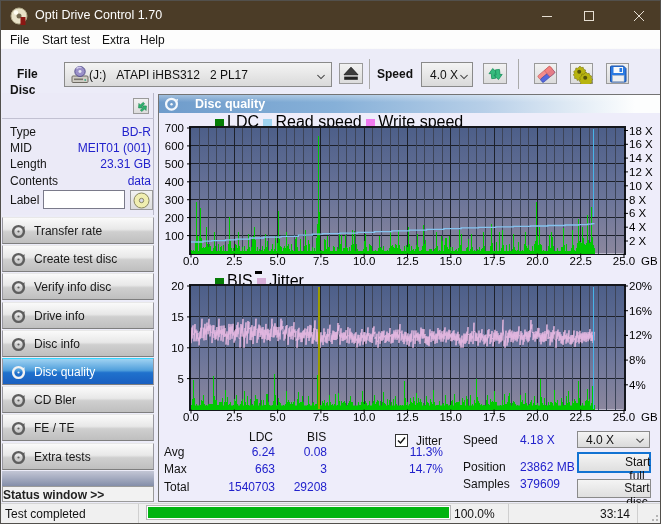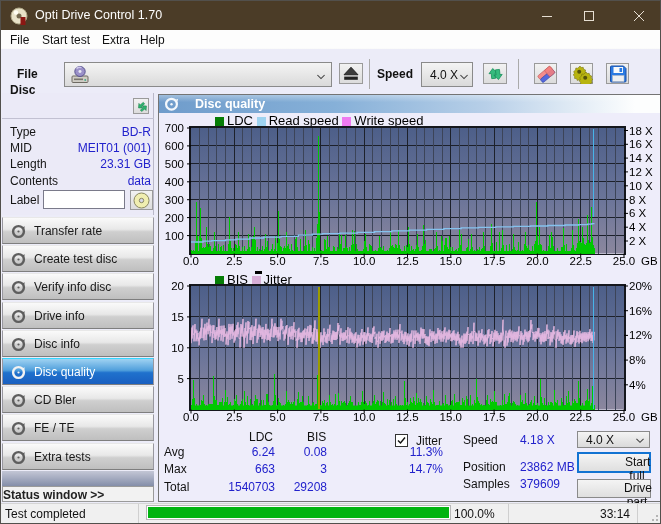--- a/index.html
+++ b/index.html
@@ -29,21 +29,21 @@
   border-top:1px solid #e8e8e8; border-bottom:1px solid #7e7e7e; color:#1a1a1a; }
 .navbtn .txt { position:absolute; left:31px; top:6px; }
 .navsel { background:linear-gradient(#9fd2f2 0%,#51a0dc 45%,#1f71cd 55%,#1a5fc0 100%);
   border-top:1px solid #35d7fe; color:#fff; }
 .dicon { position:absolute; left:8px; top:5px; }
 
 #mainpanel { left:157px; top:93px; width:503px; height:408px; background:#eeedfa; border:1px solid #747474; }
 #mphead { left:158px; top:94px; width:501px; height:18px;
   background:linear-gradient(rgba(255,255,255,0.35),rgba(255,255,255,0) 40%),linear-gradient(90deg,#6f9ccb 0%,#86b0d8 35%,#b7cfe8 65%,#fdfefe 95%); }
 #mphead span { position:absolute; left:36px; top:2px; color:#fff; font-weight:bold; font-size:12.5px; }
-.legend { position:absolute; color:#000; font-size:13px;padding-left:24px; }
+.legend { position:absolute; color:#000; font-size:16px;padding-left:24px; }
 .lsq { display:inline-block; width:9px; height:9px; margin-right:3px; position:relative; top:1px; }
 
 .btxt { position:absolute; color:#111; }
 .bval { position:absolute; color:#2222cc; text-align:right; }
 .bbtn { position:absolute; left:576px; width:74px; background:linear-gradient(#f4f4f4,#dfdfdf);
   border:1px solid #8a8a8a; text-align:center; color:#111;padding-left:46px; }
 
 #statusbar { left:0; top:502px; width:659px; height:21px; background:#f0f0f0; border-top:1px solid #d5d5d5; color:#111; }
 .ax { font-size:11.5px; }
 </style></head><body>
@@ -83,20 +83,21 @@
  <div class="abs" style="left:16px;top:66px;font-weight:bold;color:#111">File</div>
  <div class="combo" style="left:63px;top:61px;width:268px;height:25px">
    <svg style="position:absolute;left:6px;top:3px" width="19" height="18" viewBox="0 0 19 18">
      <rect x="1" y="10" width="16" height="6.5" rx="1" fill="#cfccc4" stroke="#6e6a62"></rect>
      <rect x="3" y="12.5" width="9" height="1.6" fill="#7a766e"></rect>
      <circle cx="14.2" cy="14" r="0.9" fill="#4a8"></circle>
      <ellipse cx="9" cy="5.5" rx="5.2" ry="5" fill="#9a90c8" stroke="#5a5490"></ellipse>
      <ellipse cx="9" cy="5.5" rx="1.5" ry="1.4" fill="#e8e8f4"></ellipse>
      <path d="M5.5 2.6a5 4.8 0 0 1 5-1" stroke="#cfc8ec" fill="none" stroke-width="1.4"></path>
    </svg>
+   <span style="position:absolute;left:24px;top:5px;color:#111">(J:)&nbsp;&nbsp;&nbsp;ATAPI iHBS312&nbsp;&nbsp;&nbsp;2 PL17</span>
    <svg class="chev" style="left:252px;top:10px" width="10" height="6" viewBox="0 0 10 6">
       <path d="M0.5 0.5L5 5L9.5 0.5" stroke="#3a3a3a" fill="none" stroke-width="1.3"></path>
     </svg>
  </div>
  <div class="tbtn" style="left:338px;top:62px;width:24px;height:21px">
    <svg style="position:absolute;left:2px;top:1px" width="18" height="17" viewBox="0 0 18 17">
      <path d="M9 2.2L16 9.8H2Z" fill="#3c3c3c" stroke="#111" stroke-width="0.8"></path>
      <rect x="2.2" y="11.6" width="13.6" height="3.2" fill="#222"></rect>
    </svg>
  </div>
@@ -518,21 +519,21 @@
 <div class="abs bval" style="left:519px;top:459px;text-align:left;white-space:nowrap">23862 MB</div>
 <div class="abs btxt" style="left:462px;top:476px">Samples</div>
 <div class="abs bval" style="left:519px;top:476px;text-align:left;white-space:nowrap">379609</div>
 <div class="combo" style="left:576px;top:430px;width:73px;height:17px">
   <span style="position:absolute;left:8px;top:1px;color:#111">4.0 X</span>
   <svg class="chev" style="left:58px;top:5px" width="9" height="6" viewBox="0 0 9 6">
       <path d="M0.5 0.5L4.5 4.5L8.5 0.5" stroke="#444" fill="none" stroke-width="1.2"></path>
     </svg>
 </div>
 <div class="abs bbtn" style="top:451px;height:21px;border:2px solid #1273d2"><span style="position:relative;top:1px">Start full</span></div>
-<div class="abs bbtn" style="top:478px;height:19px"><span style="position:relative;top:1px">Drive part</span></div>
+<div class="abs bbtn" style="top:478px;height:19px"><span style="position:relative;top:1px">Start disc</span></div>
 
 <div class="abs" id="statusbar"></div>
 <div class="abs" style="left:4px;top:506px;color:#111">Test completed</div>
 <div class="abs" style="left:137px;top:503px;width:1px;height:20px;background:#d0d0d0"></div>
 <div class="abs" style="left:145px;top:504px;width:305px;height:15px;background:#fff;border:1px solid #b8b8b8">
   <div style="position:absolute;left:1px;top:1px;width:301px;height:11px;background:#00b410"></div>
   </div>
 <div class="abs" style="left:453px;top:506px;color:#111">100.0%</div>
 <div class="abs" style="left:507px;top:503px;width:1px;height:20px;background:#cfcfcf"></div>
 <div class="abs" style="left:599px;top:506px;width:30px;text-align:right;color:#111">33:14</div>

